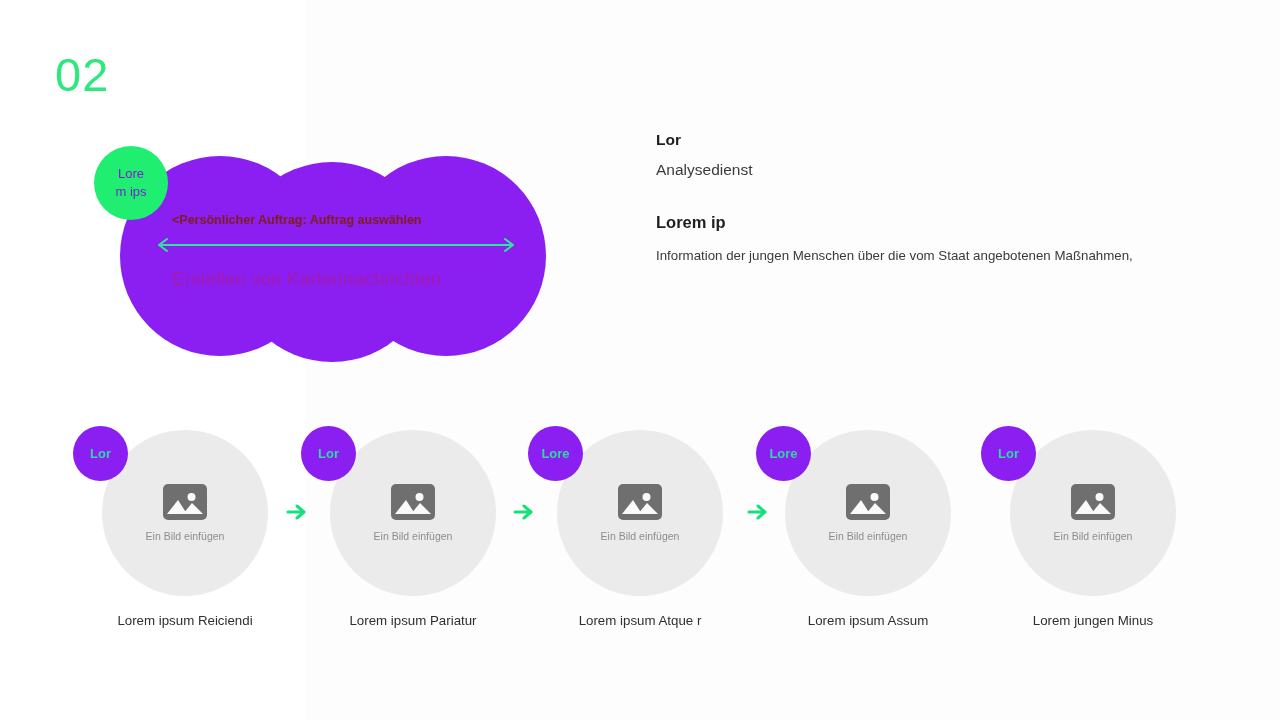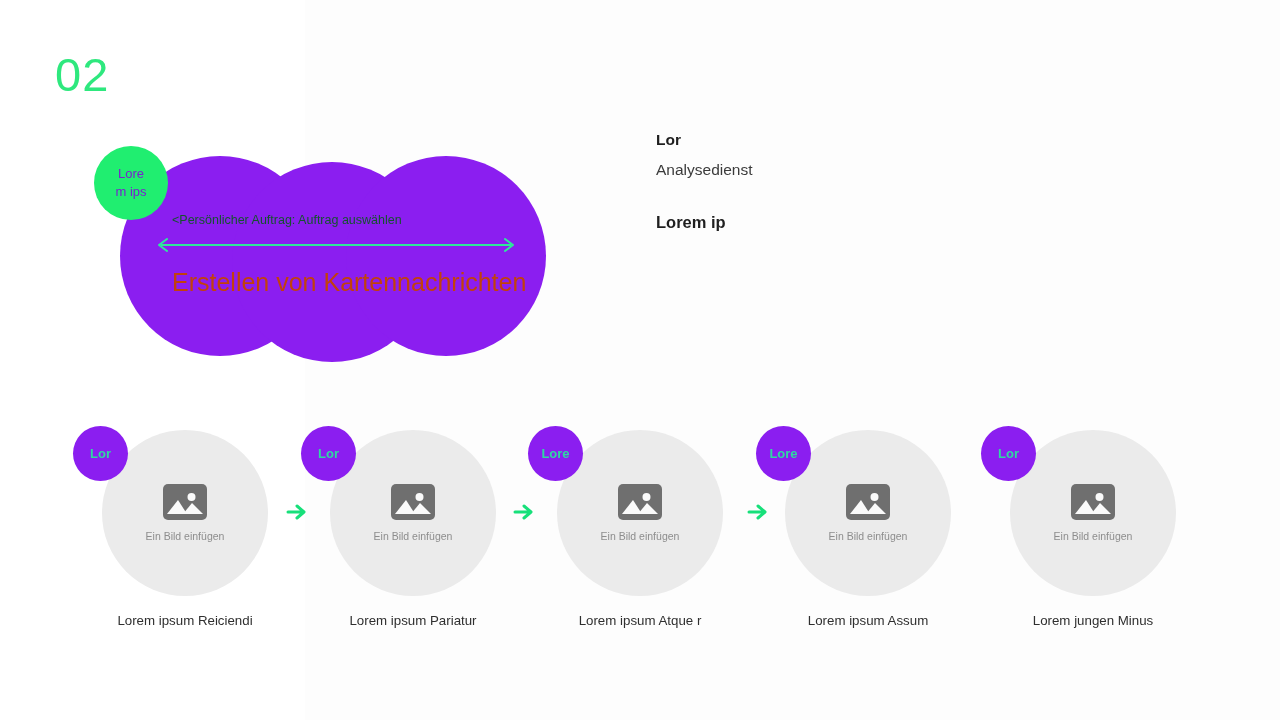--- a/index.html
+++ b/index.html
@@ -81,40 +81,41 @@
     text-align: center;
     z-index: 3;
   }
 
   .hero-tag {
     position: absolute;
     left: 62px;
     top: 63px;
     z-index: 4;
     font-size: 12.5px;
-    color: #14532d;
-    white-space: nowrap;
+    color: #7f1d1d;
+    white-space: nowrap;
+    font-weight: bold;
   }
 
   .hero-arrow {
     position: absolute;
     left: 45px;
     top: 88px;
     width: 362px;
     height: 14px;
     z-index: 4;
   }
 
   .hero-title {
     position: absolute;
     left: 62px;
     top: 118px;
     z-index: 4;
-    font-size: 25px;
-    color: #c2410c;
+    font-size: 19px;
+    color: #a21caf;
     white-space: nowrap;
   }
 
   
   .info {
     position: absolute;
     left: 656px;
     top: 131px;
     width: 545px;
   }
@@ -250,20 +251,21 @@
     </svg>
 
     <div class="hero-title">Erstellen von Kartennachrichten</div>
   </div>
 
   <div class="info">
     <h2 class="info-kicker">Lor</h2>
     <div class="info-sub">Analysedienst</div>
     <h3 class="info-heading">Lorem ip</h3>
     <div class="info-body">
+      <p>Information der jungen Menschen über die vom Staat angebotenen Maßnahmen,</p>
     </div>
   </div>
 
   <div class="steps">
 
     <div class="step" style="left:70px">
       <div class="step-disc"></div>
       <div class="step-badge">
         <span>Lor</span>
       </div>

